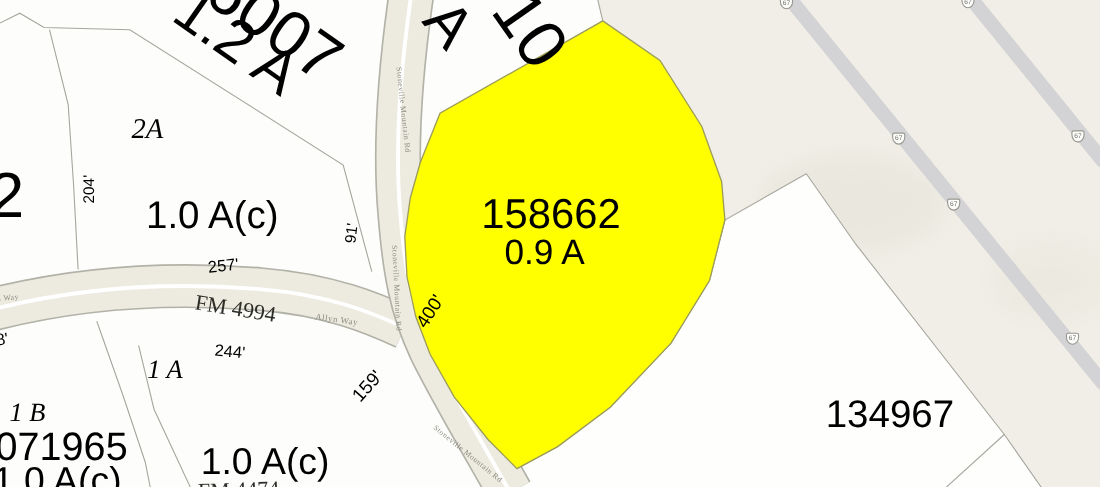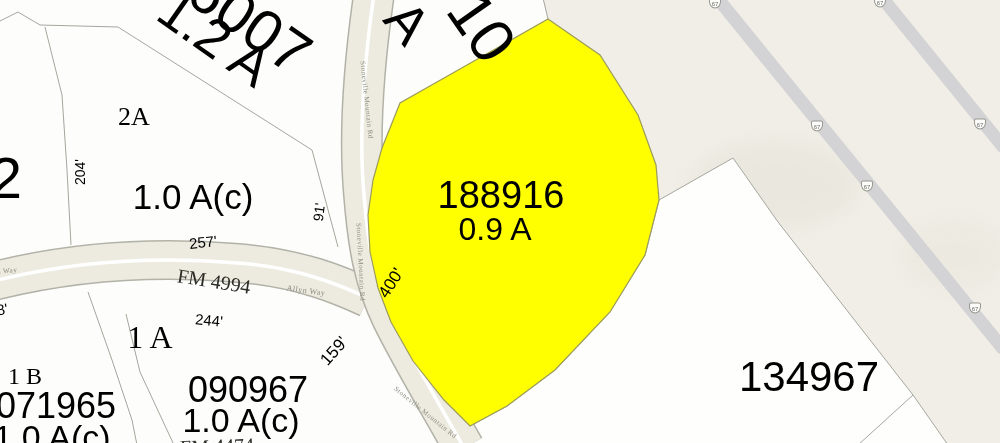--- a/index.html
+++ b/index.html
@@ -8,21 +8,21 @@
     background:#fdfdfb;font-family:"Liberation Sans",sans-serif;
   }
   #stage svg{position:absolute;left:0;top:0;}
   .lbl{
     position:absolute;white-space:nowrap;color:#000;line-height:1;
     transform:translate(-50%,-50%) rotate(var(--r,0deg));
     transform-origin:center center;
     font-family:"Liberation Sans",sans-serif;
   }
   .serif{font-family:"Liberation Serif",serif;}
-  .italic{}
+  .italic{font-style:italic;}
   .roadname{color:#2e2e28;}
   .tinyroad{color:#8b8b80;letter-spacing:0.5px;}
   .shield{
     position:absolute;width:12px;height:11px;box-sizing:border-box;
     transform:translate(-50%,-50%);
     background:#fcfcfa;border:1px solid #97978f;
     border-radius:2px 2px 6px 6px / 2px 2px 7px 7px;
     display:flex;align-items:center;justify-content:center;
   }
   .shield span{font-size:6px;color:#6d6d66;line-height:1;}
@@ -79,33 +79,32 @@
   <div class="lbl" style="left:215px;top:38px;--r:35deg;font-size:54px">1.2 A</div>
 
   <div class="lbl" style="left:478px;top:22px;--r:55deg;font-size:62px">'10</div>
   <div class="lbl" style="left:408px;top:22px;--r:50deg;font-size:54px">A</div>
 
   <div class="lbl" style="left:6px;top:178px;font-size:58px">2</div>
 
   <div class="lbl serif italic" style="left:134px;top:117px;font-size:26px">2A</div>
   <div class="lbl" style="left:193px;top:196px;font-size:35px">1.0 A(c)</div>
 
-  <div class="lbl" style="left:501px;top:195px;font-size:38px">188916</div>
+  <div class="lbl" style="left:501px;top:195px;font-size:38px">158662</div>
   <div class="lbl" style="left:495px;top:229px;font-size:32px">0.9 A</div>
 
-  <div class="lbl" style="left:809px;top:377px;font-size:42px">134967</div>
+  <div class="lbl" style="left:809px;top:377px;font-size:35px">134967</div>
 
-  <div class="lbl" style="left:248px;top:390px;font-size:36px">090967</div>
   <div class="lbl" style="left:241px;top:420px;font-size:34px">1.0 A(c)</div>
 
   <div class="lbl serif italic" style="left:25px;top:376px;font-size:24px">1 B</div>
   <div class="lbl" style="left:56px;top:406px;font-size:36px">071965</div>
   <div class="lbl" style="left:52px;top:437px;font-size:34px">1.0 A(c)</div>
 
-  <div class="lbl serif italic" style="left:150px;top:337px;font-size:32px">1 A</div>
+  <div class="lbl serif italic" style="left:150px;top:337px;font-size:24px">1 A</div>
 
   <div class="lbl serif roadname" style="left:214px;top:281px;--r:9deg;font-size:20px">FM 4994</div>
   <div class="lbl serif tinyroad" style="left:306px;top:291px;--r:8deg;font-size:8px">Allyn Way</div>
   <div class="lbl serif tinyroad" style="left:0px;top:272px;--r:-5deg;font-size:7px">Allyn Way</div>
   <div class="lbl serif tinyroad" style="left:366px;top:100px;--r:84deg;font-size:7px">Stoneville Mountain Rd</div>
   <div class="lbl serif tinyroad" style="left:360px;top:262px;--r:87deg;font-size:7px">Stoneville Mountain Rd</div>
   <div class="lbl serif tinyroad" style="left:425px;top:413px;--r:39deg;font-size:7px">Stoneville Mountain Rd</div>
   <div class="lbl serif roadname" style="left:217px;top:446px;--r:-2deg;font-size:20px">FM 4474</div>
 
   <div class="lbl" style="left:80px;top:172px;--r:-90deg;font-size:14px">204'</div>

